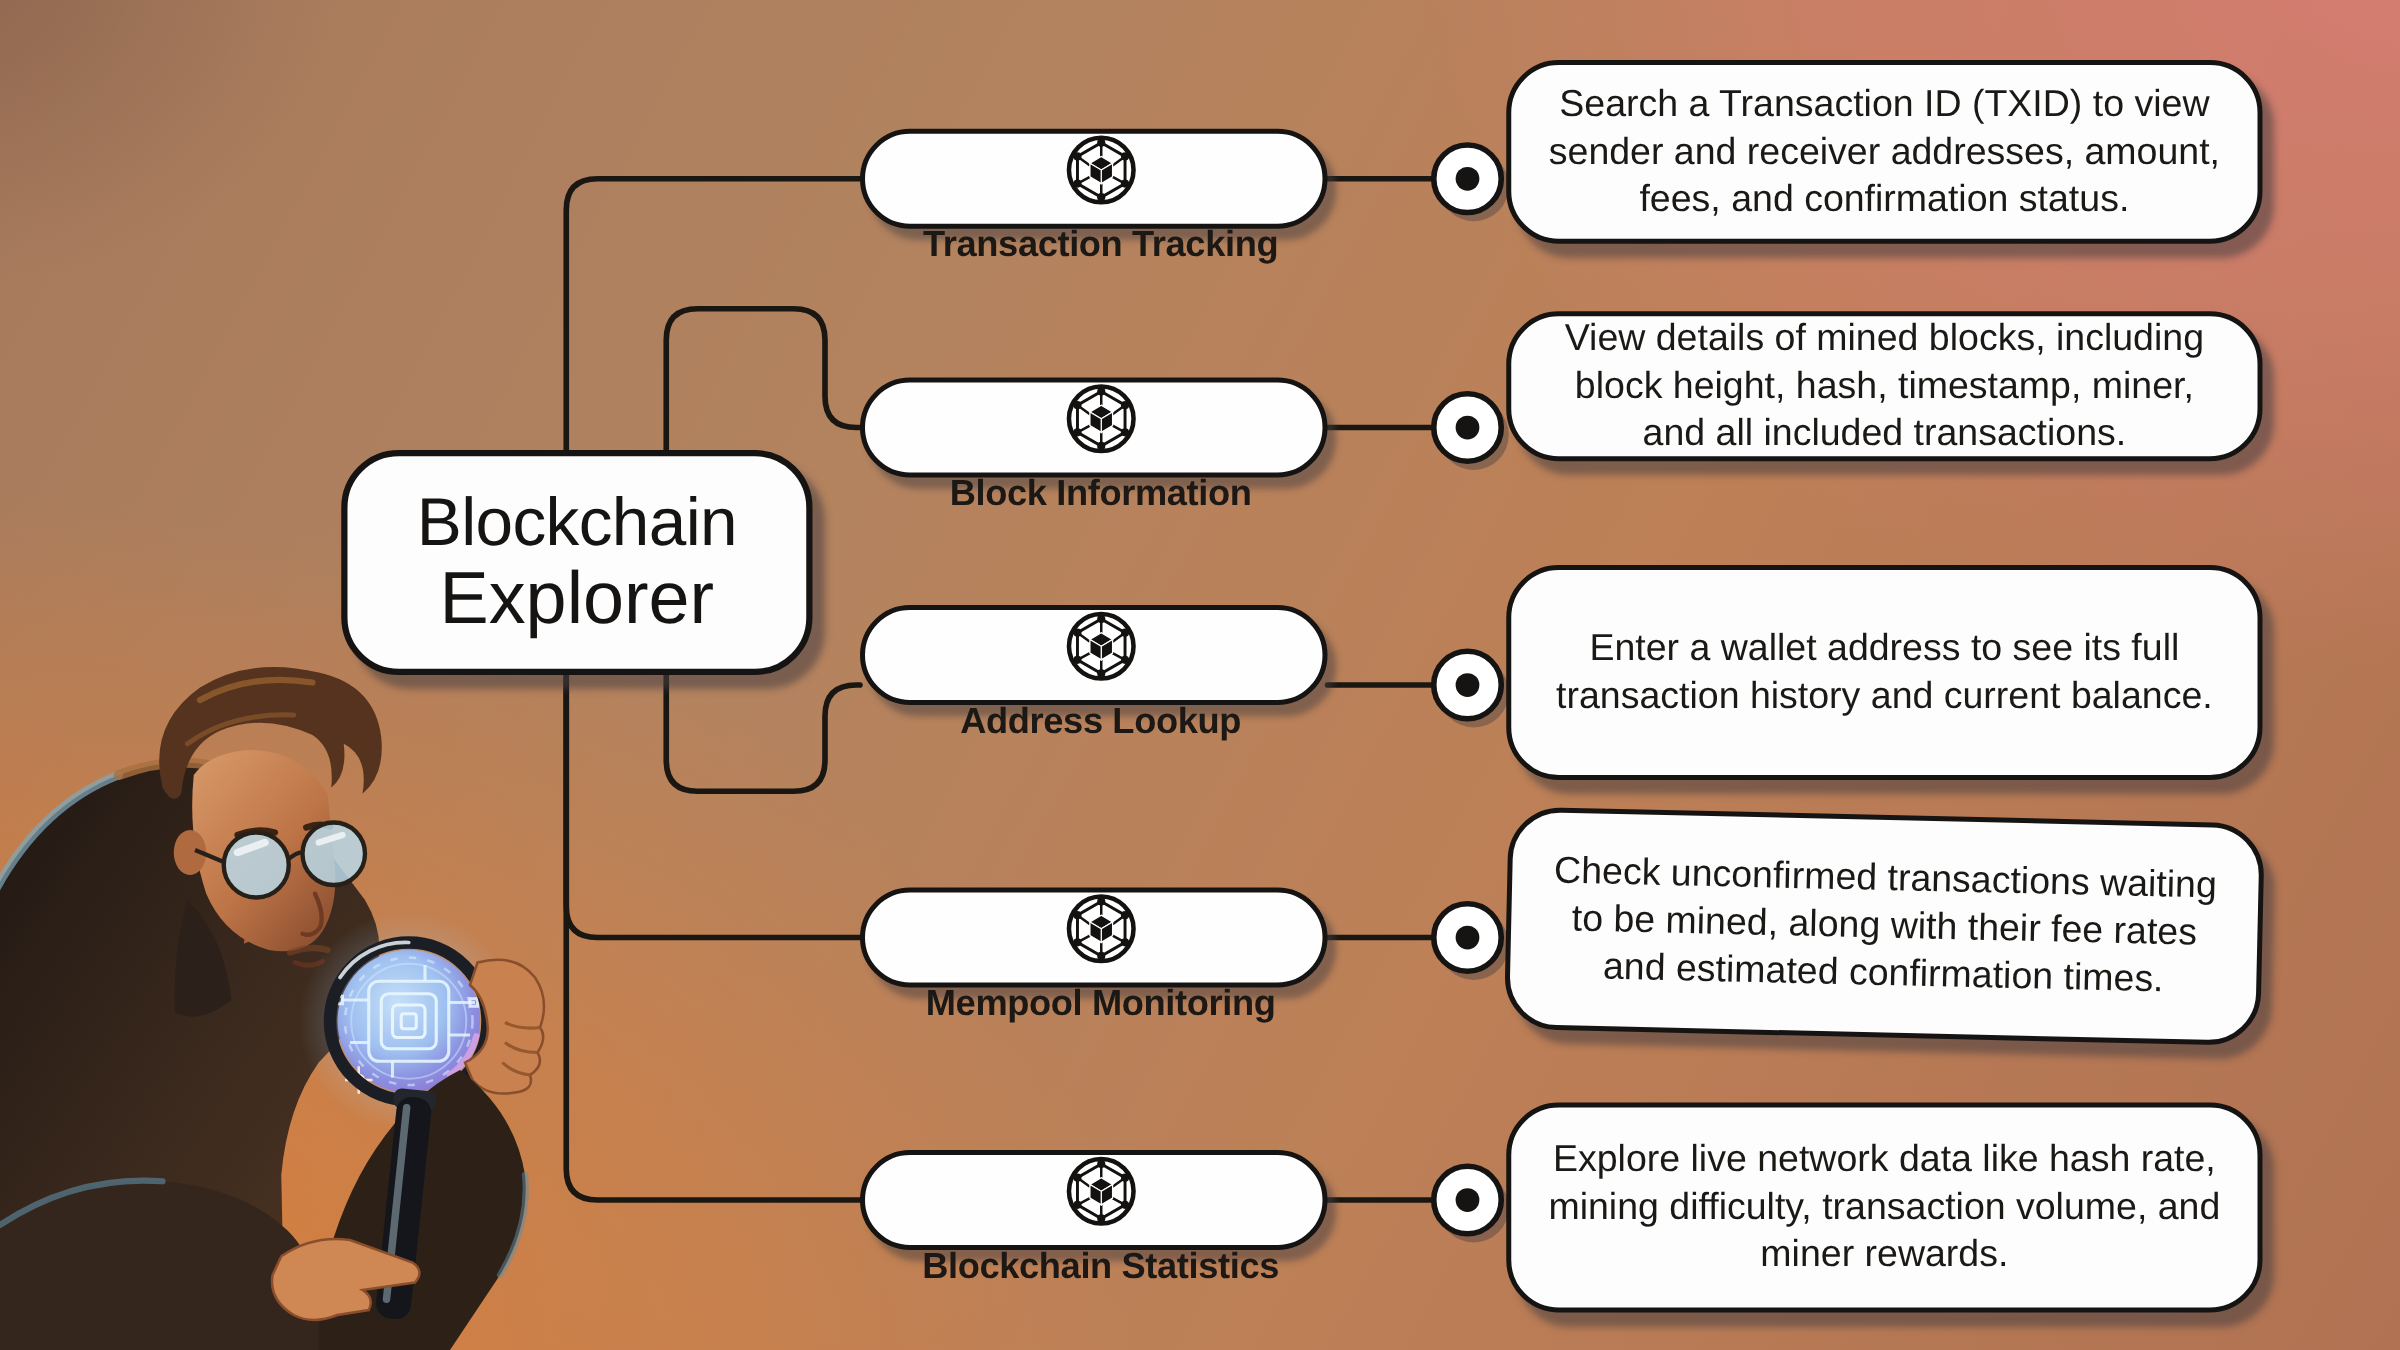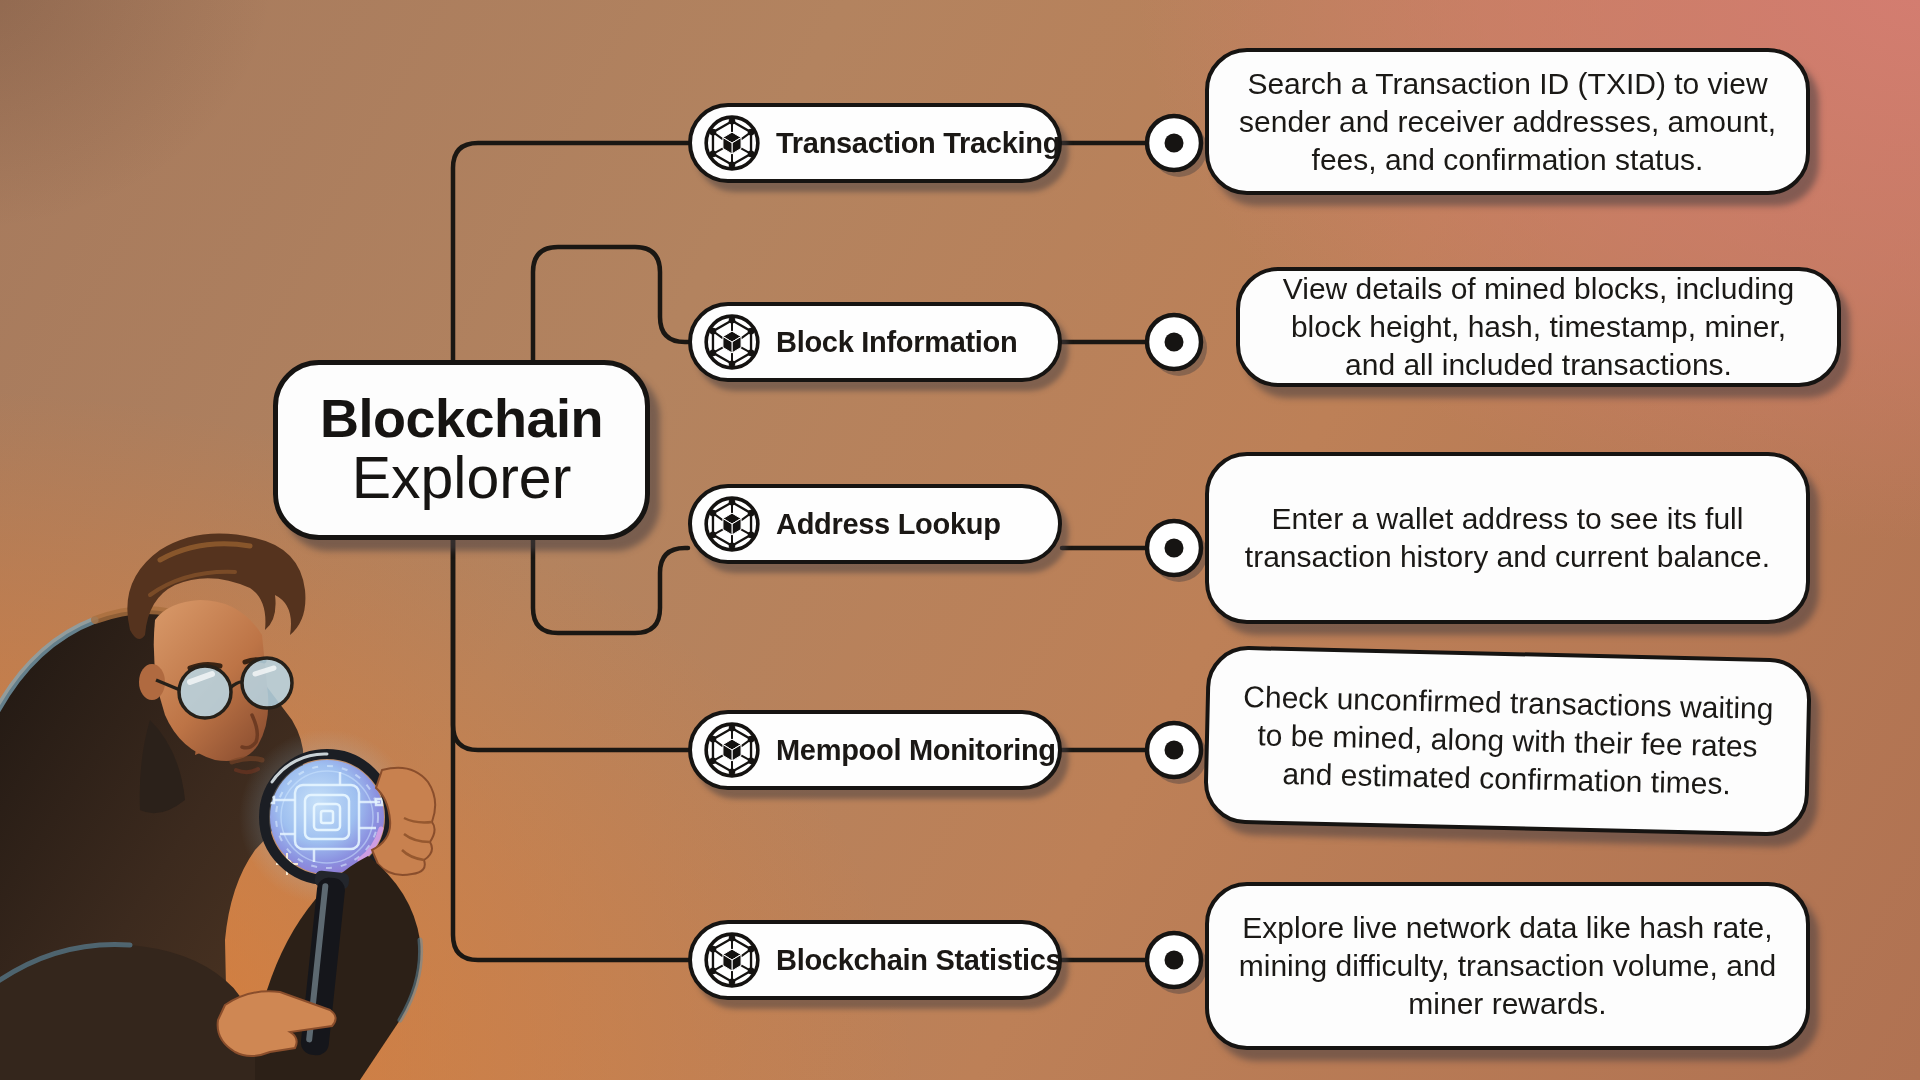--- a/index.html
+++ b/index.html
@@ -13,40 +13,40 @@
       linear-gradient(118deg, #a67a5d 0%, #b3835f 34%, #bd8057 62%, #b07252 100%);
   }
   #connectors{position:absolute;left:0;top:0;width:1920px;height:1080px;}
   .titleBox{
     position:absolute;left:273px;top:360px;width:367px;height:170px;
     background:#fdfdfd;border:5px solid #161412;border-radius:46px;
     box-shadow:10px 11px 6px rgba(72,64,66,0.55);
     display:flex;flex-direction:column;align-items:center;justify-content:center;
     color:#161412;text-align:center;line-height:1.08;
   }
-  .titleBox .l1{font-size:54px;font-weight:700;letter-spacing:-0.5px;}
+  .titleBox .l1{font-size:54px;font-weight:400;letter-spacing:-0.5px;}
   .titleBox .l2{font-size:59px;font-weight:400;}
   .pill{
     position:absolute;left:688px;width:374px;height:80px;
     background:#fefefe;border:4.5px solid #161412;border-radius:42px;
     box-shadow:7px 9px 5px rgba(72,64,66,0.5);
-    display:flex;align-items:center;gap:15px;padding-left:11px;box-sizing:border-box;
+    display:flex;align-items:center;gap:15px;padding-left:11px;box-sizing:border-box;flex-direction:column;
   }
   .pill .label{font-size:29px;font-weight:700;color:#1b1815;letter-spacing:-0.3px;white-space:nowrap;}
   .pill svg{flex:0 0 auto;display:block;}
   .descBox{
     position:absolute;left:1205px;width:605px;
     background:#fdfdfd;border:4.5px solid #161412;border-radius:42px;
     box-shadow:9px 11px 6px rgba(72,64,66,0.55);
     display:flex;align-items:center;justify-content:center;
     padding:8px 24px;box-sizing:border-box;
     text-align:center;color:#1b1916;font-size:30px;line-height:38px;font-weight:400;
   }
   .b1{top:48px;height:147px;}
-  .b2{top:267px;height:120px;margin-left:31px;}
+  .b2{top:249px;height:120px;}
   .b3{top:452px;height:172px;}
   .b4{top:652px;height:178px;transform:rotate(1.3deg);}
   .b5{top:840px;height:168px;margin-top:42px;}
   .footerUrl{
     position:absolute;left:0;top:1030px;width:1904px;text-align:center;
     color:#f6ecdf;font-size:29px;font-weight:400;letter-spacing:0.5px;
   }
   #person{position:absolute;left:0;top:420px;width:470px;height:660px;}
 </style>
 </head>

